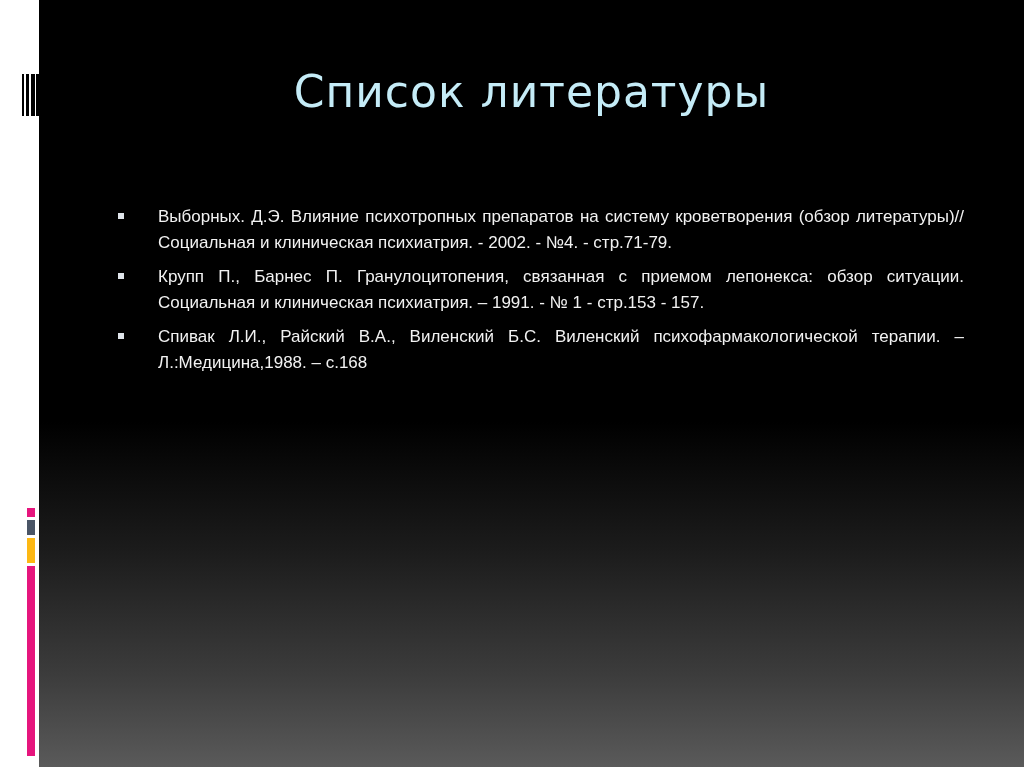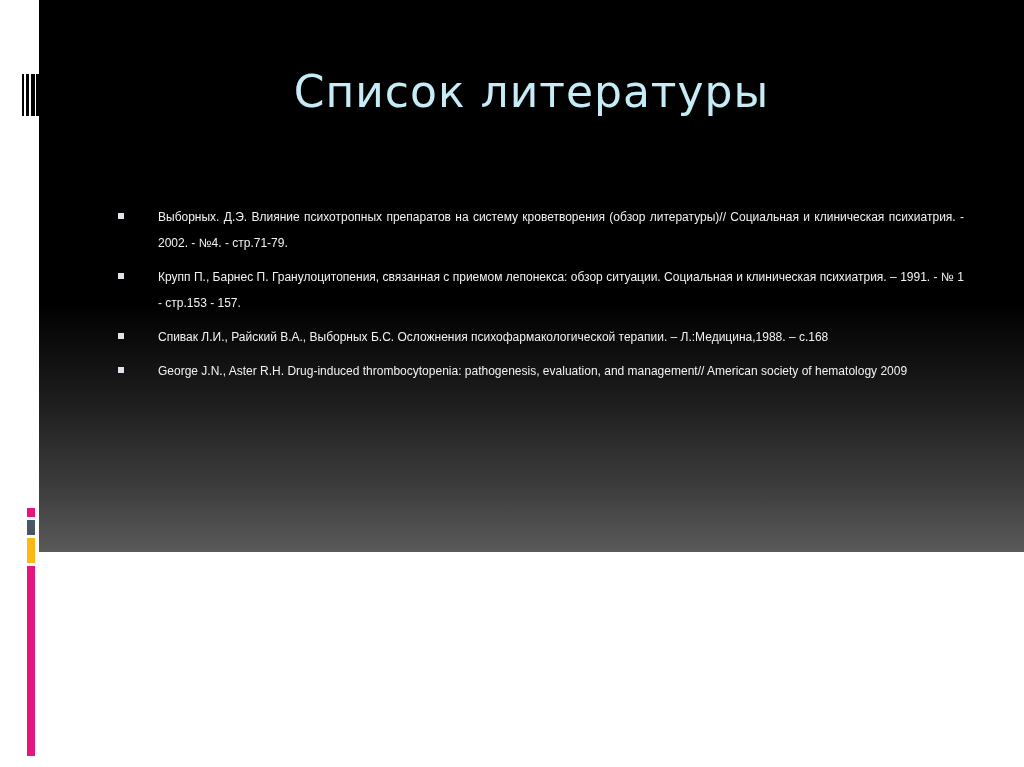--- a/index.html
+++ b/index.html
@@ -9,36 +9,36 @@
       font-family: "DejaVu Sans", sans-serif;
     }
     .left-margin {
       position: absolute; left: 0; top: 0; width: 39px; height: 767px;
       background: #ffffff;
     }
     .barcode { position: absolute; top: 74px; height: 42px; }
     .barcode span { position: absolute; top: 0; height: 42px; background: #000; }
     .color-bar { position: absolute; left: 27px; width: 8px; }
     .slide {
-      position: absolute; left: 39px; top: 0; width: 985px; height: 552px;
+      position: absolute; left: 39px; top: 0; width: 985px; height: 767px;
       background: linear-gradient(to bottom, #000000 0%, #000000 55%, #1c1c1c 72%, #3c3c3c 88%, #5a5a5a 100%);
     }
     .title {
       position: absolute; left: 0; top: 66px; width: 985px; text-align: center;
       font-family: "DejaVu Sans", sans-serif;
       font-size: 44px; color: #c5ecf7; letter-spacing: 1px;
     }
     .refs {
       position: absolute; left: 79px; top: 204px; width: 846px;
       margin: 0; padding: 0; list-style: none;
     }
     .ref {
       position: relative; padding-left: 40px; margin-bottom: 8px;
       font-family: "Liberation Sans", sans-serif;
-      font-size: 12px; line-height: 26px; color: #f2f2f2;
+      font-size: 17px; line-height: 26px; color: #f2f2f2;
       text-align: justify;
     }
     .bullet {
       position: absolute; left: 0; top: 9px; width: 6px; height: 6px;
       background: #dfe4ea;
     }
   </style>
 </head>
 <body>
 
@@ -62,20 +62,16 @@
     <li class="ref">
       <span class="bullet"></span>
       <span>Выборных. Д.Э. Влияние психотропных препаратов на систему кроветворения (обзор литературы)// Социальная и клиническая психиатрия. - 2002. - №4. - стр.71-79.</span>
     </li>
     <li class="ref">
       <span class="bullet"></span>
       <span>Крупп П., Барнес П. Гранулоцитопения, связанная с приемом лепонекса: обзор ситуации. Социальная и клиническая психиатрия. – 1991. - № 1 - стр.153 - 157.</span>
     </li>
     <li class="ref">
       <span class="bullet"></span>
-      <span> Спивак Л.И., Райский В.А., Выборных Б.С. Осложнения психофармакологической терапии. – Л.:Медицина,1988. – с.168</span>
-    </li>
-    <li class="ref">
-      <span class="bullet"></span>
-      <span> George J.N., Aster R.H. Drug-induced thrombocytopenia: pathogenesis, evaluation, and management// American society of hematology 2009</span>
+      <span> Спивак Л.И., Райский В.А., Виленский Б.С. Виленский психофармакологической терапии. – Л.:Медицина,1988. – с.168</span>
     </li>
   </ul>
 </div>
 
 </body></html>

